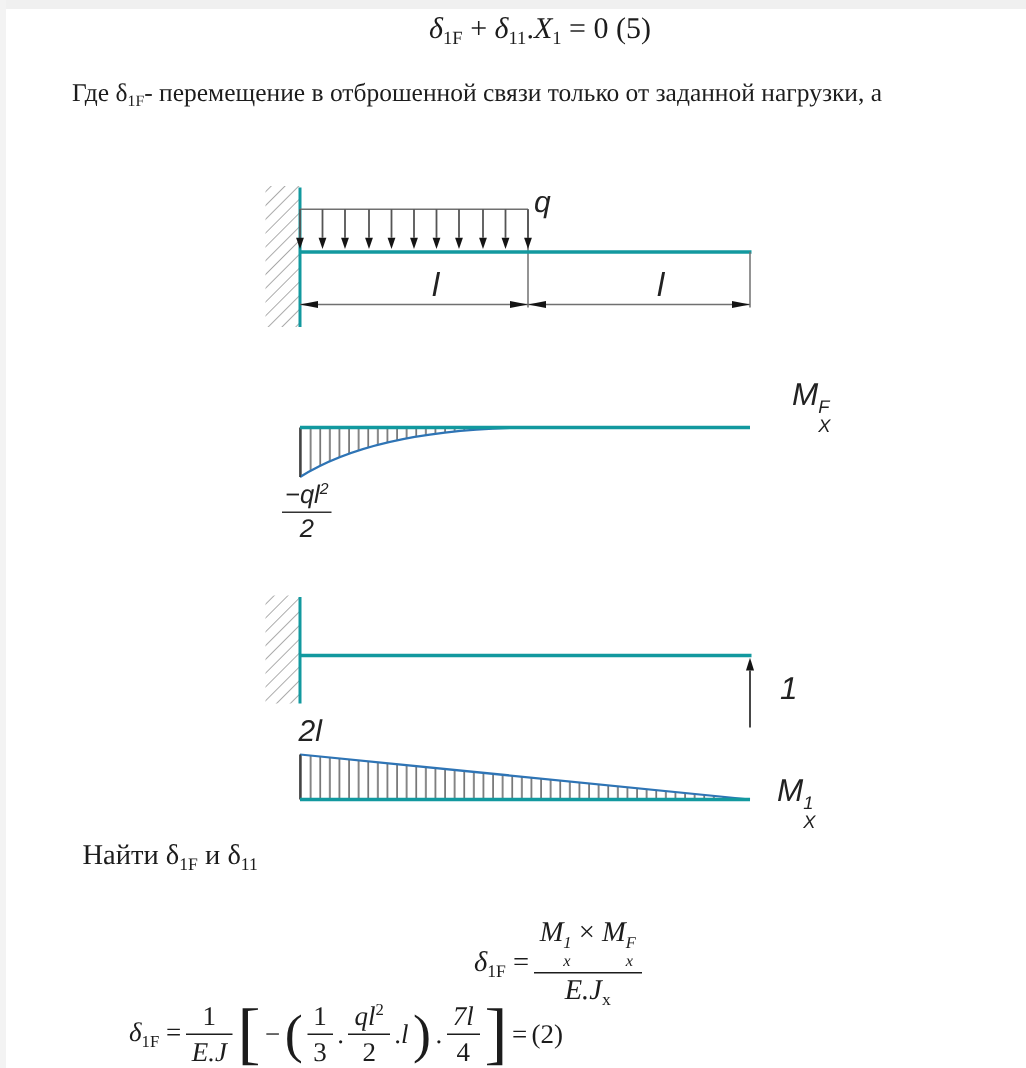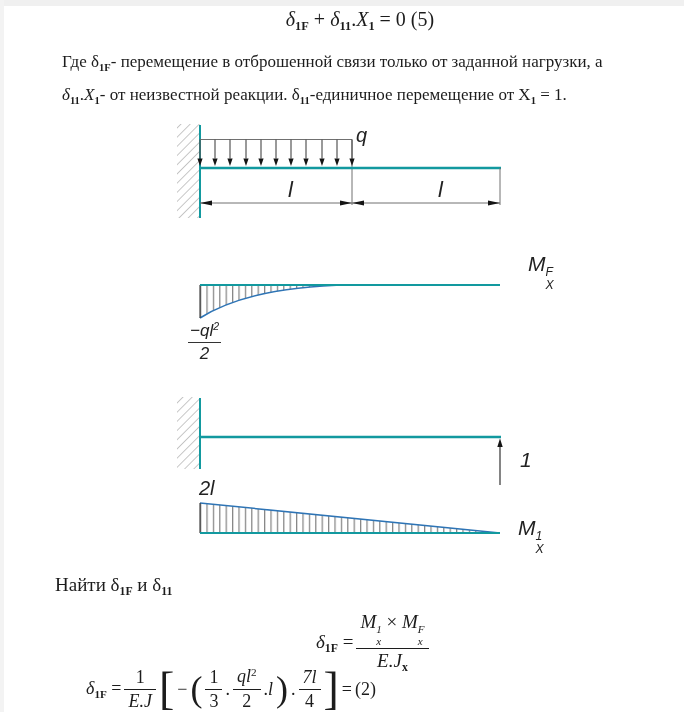--- a/index.html
+++ b/index.html
@@ -7,53 +7,52 @@
     width:684px;height:712px;overflow:hidden;background:#ffffff;
     font-family:"Liberation Serif",serif;color:#1c1c1c;position:relative;
   }
   .abs{position:absolute;}
   
   .edge-top{left:0;top:0;width:684px;height:6px;}
   .edge-left{left:0;top:0;width:4px;height:712px;}
   
   .seg-n{font-style:normal;}
   .seg-i{font-style:italic;}
-  .seg-sub{font-size:0.62em;vertical-align:-0.35em;font-weight:bold;}
+  .seg-sub{font-size:0.62em;vertical-align:-0.35em;}
   .seg-sup{font-size:0.62em;vertical-align:0.55em;}
   
   .mrow{display:inline-flex;align-items:center;white-space:nowrap;gap:3px;}
   .frac{display:inline-block;text-align:center;vertical-align:middle;}
   .frac .num{display:block;padding:0 4px 1px;border-bottom:1.3px solid #1c1c1c;}
   .frac .den{display:block;padding:1px 4px 0;}
   .big{font-family:"Liberation Serif",serif;font-weight:400;line-height:1;}
   .br{font-size:46px;}
   .pr{font-size:36px;}
   
   .ss{display:inline-flex;flex-direction:column;line-height:1.05;font-size:0.58em;
       vertical-align:-0.45em;text-align:left;font-style:italic;}
   
   .dlabel{font-family:"Liberation Sans",sans-serif;font-style:italic;color:#222;font-weight:400;}
   .dfrac{display:inline-block;text-align:center;font-family:"Liberation Sans",sans-serif;
          font-style:italic;color:#222;}
   .dfrac .num{display:block;padding:0 2px 1px;border-bottom:1.2px solid #333;}
   .dfrac .den{display:block;padding:1px 2px 0;}
-  .para{font-size:17px;line-height:27px;margin-left:14px;}
+  .para{font-size:17px;line-height:27px;}
   .para .pline{display:block;}
 </style>
 </head>
 <body>
 
 <div class="abs edge-top" style="background:#f0f0f0;"></div>
 <div class="abs edge-left" style="background:#f3f3f3;"></div>
 
 <div class="abs" style="left:36px;top:8px;width:648px;text-align:center;font-size:20px;"><span class="seg-i">δ</span><span class="seg-sub">1F</span><span class="seg-n"> + </span><span class="seg-i">δ</span><span class="seg-sub">11</span><span class="seg-n">.</span><span class="seg-i">X</span><span class="seg-sub">1</span><span class="seg-n"> = 0 (5)</span></div>
 
 <div class="abs para" style="left:48px;top:48px;width:606px;">
   <span class="pline"><span class="seg-n">Где δ</span><span class="seg-sub">1F</span><span class="seg-n">- перемещение в отброшенной связи только от заданной нагрузки, а</span></span>
-  <span class="pline"><span class="seg-i">δ</span><span class="seg-sub">11</span><span class="seg-n">.</span><span class="seg-i">X</span><span class="seg-sub">1</span><span class="seg-n">- от неизвестной реакции. δ</span><span class="seg-sub">11</span><span class="seg-n">-единичное перемещение от X</span><span class="seg-sub">1</span><span class="seg-n"> = 1.</span></span>
 </div>
 
 <svg class="abs" style="left:168px;top:118px;" width="352" height="100" viewBox="0 0 352 100">
   <defs>
     <pattern id="wh1" width="6.5" height="6.5" patternUnits="userSpaceOnUse" patternTransform="rotate(45)">
       <line x1="0" y1="0" x2="0" y2="6.5" stroke="#9a9a9a" stroke-width="1.1"></line>
     </pattern>
   </defs>
   <rect x="9" y="6" width="23" height="94" fill="url(#wh1)"></rect>
   <line x1="32" y1="7" x2="32" y2="100" stroke-width="2" stroke="#12999f"></line>
@@ -147,21 +146,21 @@
   <line x1="32" y1="8" x2="32" y2="38" stroke="#333" stroke-width="1.1"></line>
   <line x1="32" y1="38" x2="332" y2="38" stroke-width="2.2" stroke="#12999f"></line>
 </svg>
 <span class="abs dlabel" style="left:518px;top:516px;font-size:21px;">
   <span>M</span><span class="ss">
       <span>1</span>
       <span>X</span>
     </span>
 </span>
 
-<div class="abs" style="left:55px;top:574px;font-size:19px;"><span class="seg-n">Найти δ</span><span class="seg-sub">1F</span><span class="seg-n"> и δ</span><span class="seg-sub">11</span></div>
+<div class="abs" style="left:55px;top:560px;font-size:19px;"><span class="seg-n">Найти δ</span><span class="seg-sub">1F</span><span class="seg-n"> и δ</span><span class="seg-sub">11</span></div>
 
 <div class="abs mrow" style="left:316px;top:611px;font-size:19px;">
   <span><span class="seg-i">δ</span><span class="seg-sub">1F</span><span class="seg-n"> = </span></span>
   <span class="frac">
     <span class="num"><span class="seg-i">M</span><span class="ss">
           <span>1</span>
           <span>x</span>
         </span> <span>×</span> <span class="seg-i">M</span><span class="ss">
           <span>F</span>
           <span>x</span>

